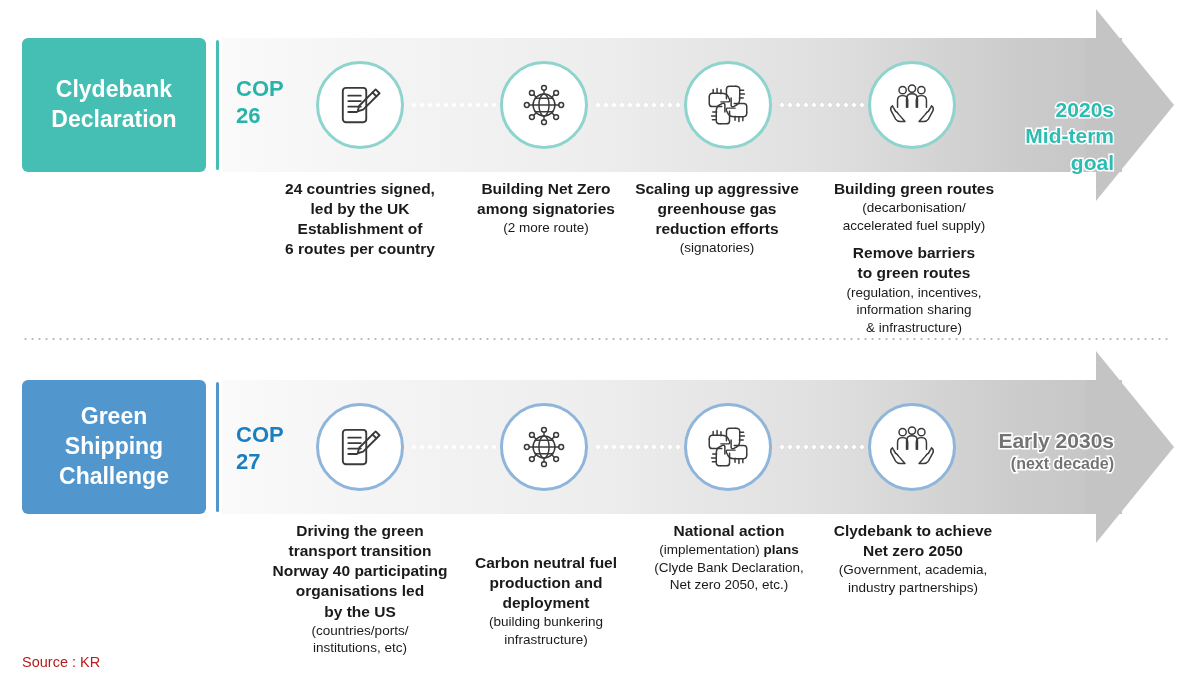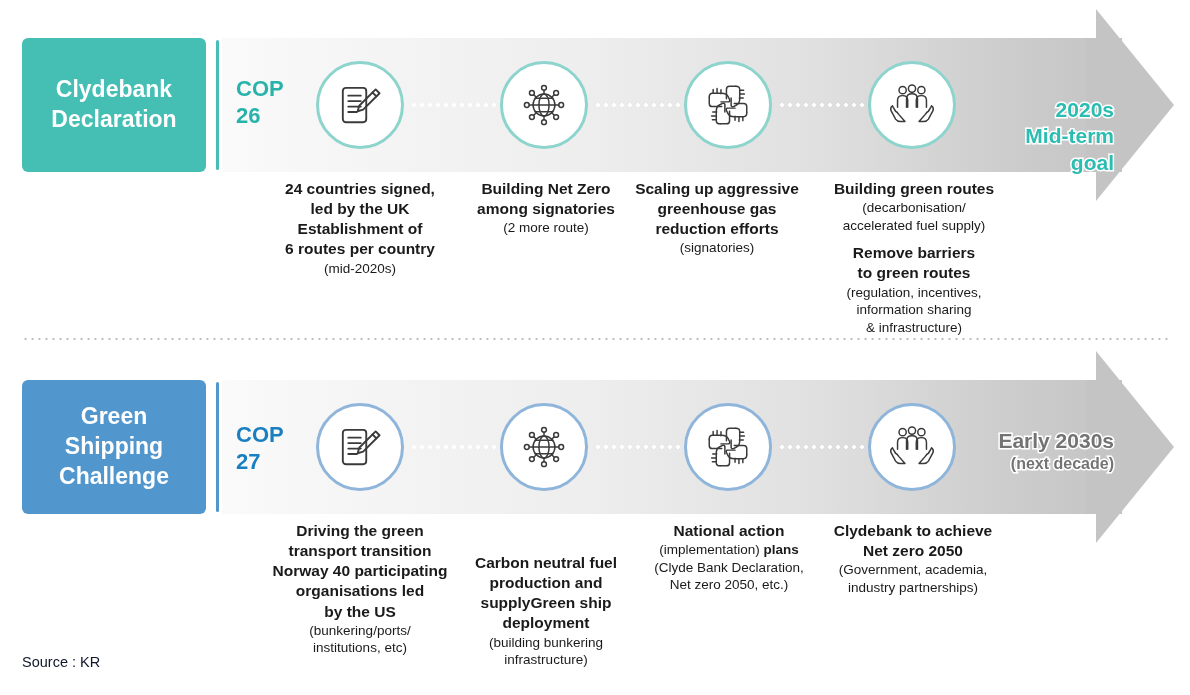--- a/index.html
+++ b/index.html
@@ -139,21 +139,21 @@
     background-image: radial-gradient(circle, #b9b9b9 0 1px, transparent 1.2px);
     background-size: 7px 2px;
     background-repeat: repeat-x;
   }
 
   
   .source {
     position: absolute;
     left: 22px; top: 654px;
     font-size: 14.5px;
-    color: #0f172a;
+    color: #b91c1c;
     text-align: right;
   }
 </style>
 </head>
 <body>
 
 <div class="stage">
 
   <div class="row row-1">
 
@@ -264,23 +264,20 @@
       <div>goal</div>
     </div>
 
     <div class="col" style="left:252px; top:179px; width:216px;">
       <div class="hd">
         <div>24 countries signed,</div>
         <div>led by the UK</div>
         <div>Establishment of</div>
         <div>6 routes per country</div>
       </div>
-      <div class="sub">
-        <div>(mid-2020s)</div>
-      </div>
     </div>
 
     <div class="col" style="left:460px; top:179px; width:172px;">
       <div class="hd">
         <div>Building Net Zero</div>
         <div>among signatories</div>
       </div>
       <div class="sub">
         <div>(2 more route)</div>
       </div>
@@ -431,30 +428,29 @@
 
     <div class="col" style="left:252px; top:173px; width:216px;">
       <div class="hd">
         <div>Driving the green</div>
         <div>transport transition</div>
         <div>Norway 40 participating</div>
         <div>organisations led</div>
         <div>by the US</div>
       </div>
       <div class="sub">
-        <div>(bunkering/ports/</div>
+        <div>(countries/ports/</div>
         <div>institutions, etc)</div>
       </div>
     </div>
 
     <div class="col" style="left:462px; top:173px; width:168px;margin-top:32px;">
       <div class="hd">
         <div>Carbon neutral fuel</div>
         <div>production and</div>
-        <div>supplyGreen ship</div>
         <div>deployment</div>
       </div>
       <div class="sub">
         <div>(building bunkering</div>
         <div>infrastructure)</div>
       </div>
     </div>
 
     <div class="col" style="left:638px; top:173px; width:182px;">
       <div class="hd">

